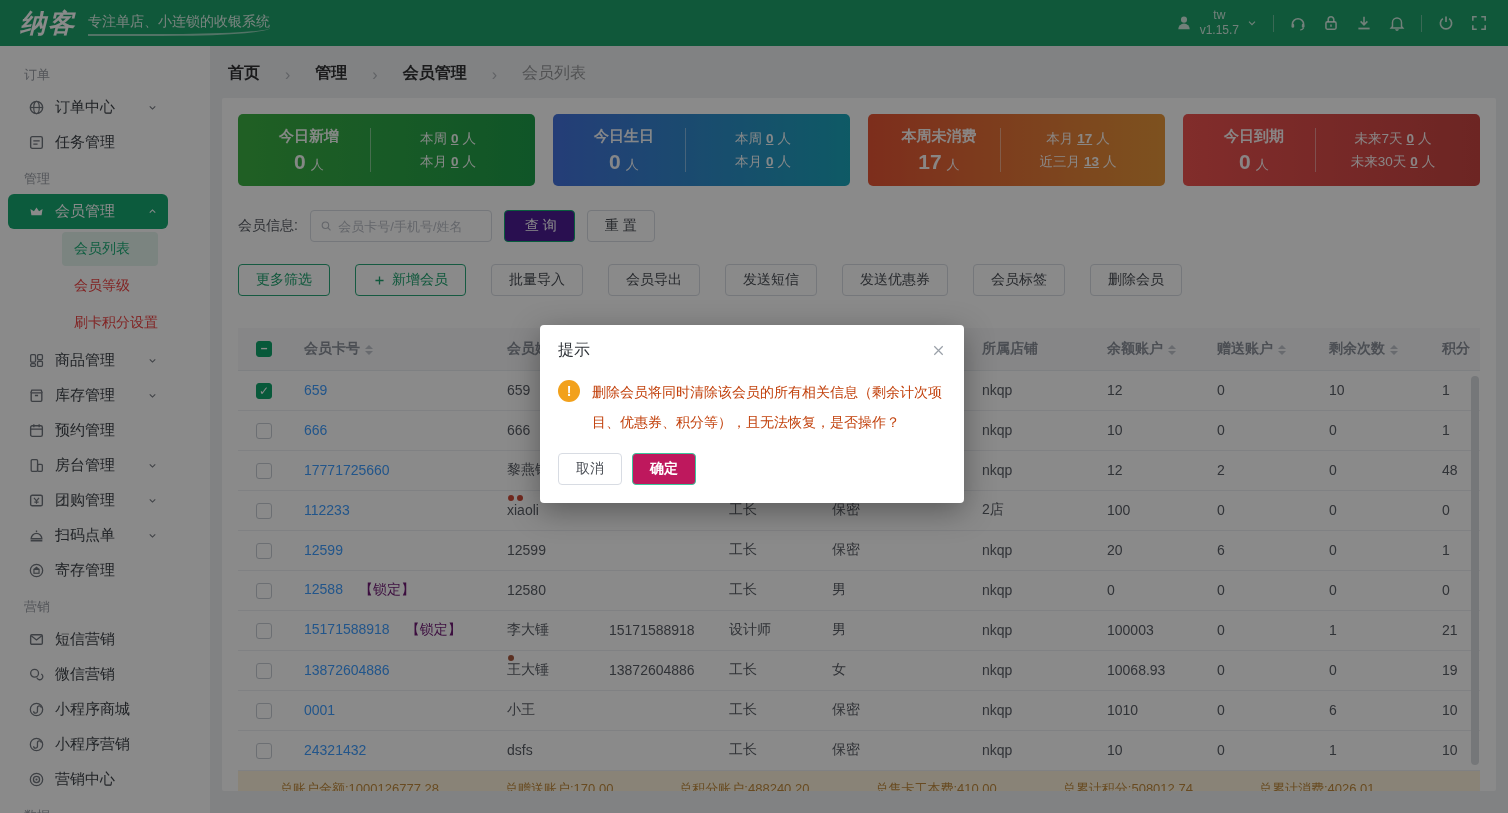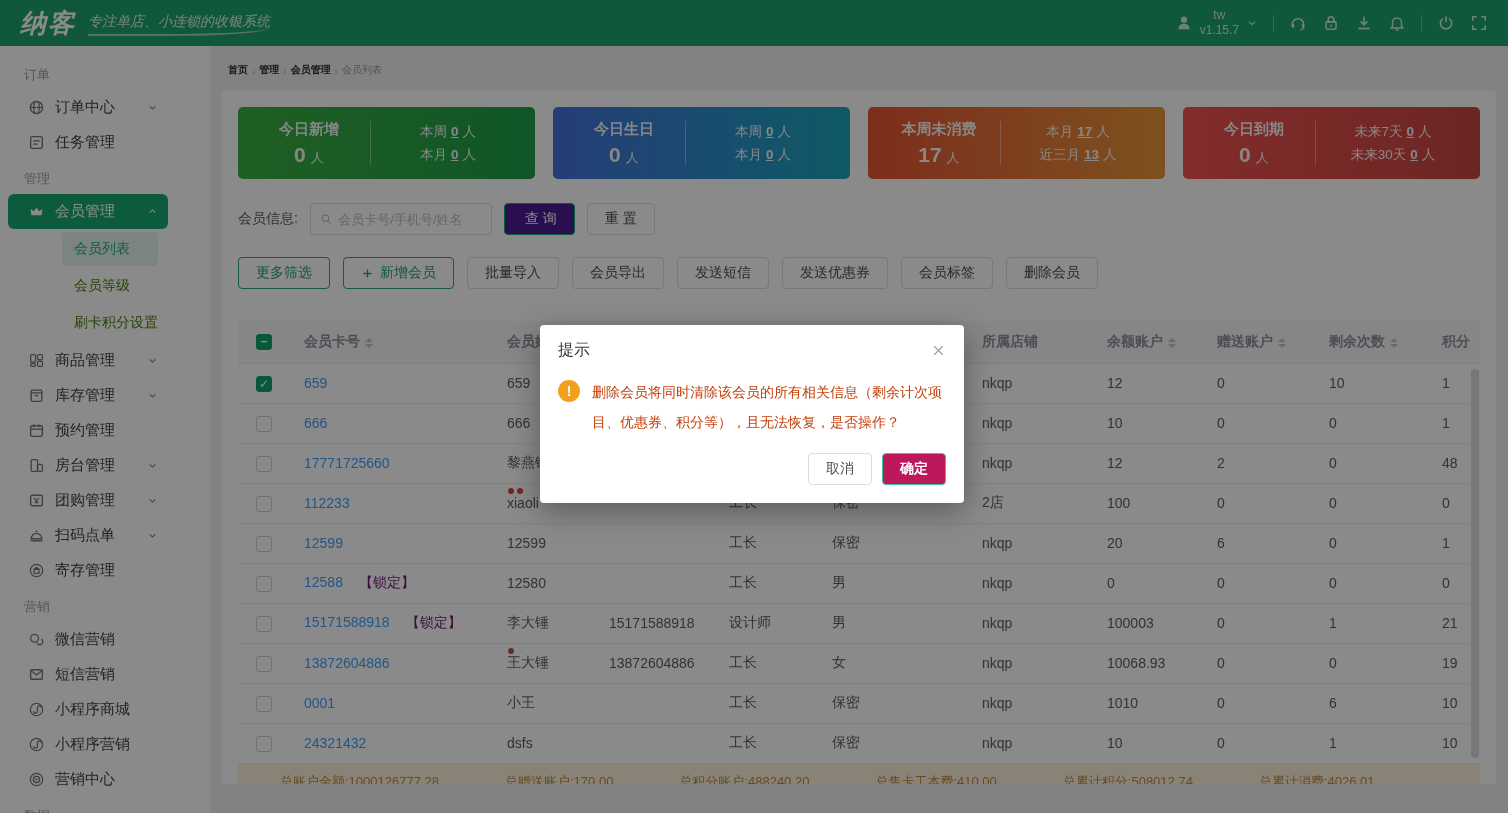--- a/index.html
+++ b/index.html
@@ -5,44 +5,44 @@
   * { margin:0; padding:0; box-sizing:border-box; }
   html,body { width:1508px; height:813px; overflow:hidden; }
   body { font-family:"Liberation Sans","DejaVu Sans",sans-serif; background:#eef0f3; position:relative; }
   .icn { vertical-align:middle; }
 
   
   .topbar { position:absolute; top:0; left:0; width:1508px; height:46px; background:#1ea36b;
             display:flex; align-items:center; justify-content:space-between; padding:0 20px; z-index:10; }
   .brand { display:flex; align-items:flex-end; gap:12px; }
   .logo { color:#fff; font-size:26px; font-weight:bold; font-style:italic; letter-spacing:2px; line-height:1; }
-  .tagline { color:rgba(255,255,255,.85); font-size:14px; font-style:italic; padding-bottom:3px;
+  .tagline { color:rgba(255,255,255,.85); font-size:14px; padding-bottom:3px;
              border-bottom:2px solid rgba(255,255,255,.55); border-radius:0 0 60%/8px 8px; }
   .top-right { display:flex; align-items:center; gap:15px; color:rgba(255,255,255,.8); }
   .userblk { display:flex; align-items:center; gap:7px; }
   .usertxt { display:flex; flex-direction:column; font-size:12px; line-height:1.25; text-align:center; }
   .tb-divider { width:1px; height:17px; background:rgba(255,255,255,.35); display:inline-block; }
   .tb-ic { display:inline-flex; cursor:pointer; }
 
   
   .sidebar { position:absolute; top:46px; left:0; bottom:0; width:210px; background:#fff; overflow:hidden; padding-top:10px; }
   .side-sec { font-size:13px; color:#9a9ea6; padding:10px 0 6px 24px; }
   .side-item { height:35px; display:flex; align-items:center; padding-left:20px; margin:0 42px 0 8px;
                color:#3e4349; font-size:15px; border-radius:6px; cursor:pointer;font-family:Liberation Serif, serif; }
   .side-item .icn { color:#71767e; margin-right:10px; flex:none; }
   .side-item .chev { margin-left:auto; color:#a2a7ae; display:inline-flex; }
   .side-item.active { background:#17a872; color:#fff; }
   .side-item.active .icn, .side-item.active .chev { color:#fff; }
   .sub-item { height:34px; display:flex; align-items:center; margin:3px 52px 3px 62px; padding-left:12px;
-              font-size:14px; color:#4d7c0f; border-radius:4px; cursor:pointer; }
+              font-size:14px; color:#ef4444; border-radius:4px; cursor:pointer; }
   .sub-item.active { background:#e3f4ec; color:#1fae79; }
 
   
   .main { position:absolute; left:210px; top:46px; right:0; bottom:0; }
-  .breadcrumb { padding:17px 18px 14px; font-size:10px; color:#97989a; display:flex; gap:4px; align-items:flex-end; }
+  .breadcrumb { padding:17px 18px 14px; font-size:16px; color:#97989a; display:flex; gap:25px; align-items:flex-end; }
   .breadcrumb .bc-item { color:#303133; font-weight:bold; cursor:pointer; }
   .breadcrumb .bc-item.last { color:#97989a; font-weight:normal; cursor:default; }
   .bc-sep { color:#b3b6bb; }
 
   .panel { margin:0 12px; background:#fff; height:693px; overflow:hidden; padding:16px 16px 0; position:relative; border-radius:2px; }
 
   
   .cards { display:flex; gap:18px; }
   .card { flex:1; height:72px; border-radius:5px; color:rgba(255,255,255,.95); display:flex; align-items:center; padding:0 10px; }
   .card-left { width:44%; text-align:center; }
@@ -56,21 +56,21 @@
   
   .search-row { margin-top:24px; display:flex; align-items:center; gap:12px; font-size:14px; color:#5a5e66; }
   .inputbox { width:182px; height:32px; border:1px solid #d8dce3; border-radius:4px; background:#fff;
               display:flex; align-items:center; padding:0 9px; gap:6px; color:#b9bdc5; }
   .inputbox input { border:none; outline:none; width:100%; font-size:13px; color:#5a5e66; background:transparent; }
   .inputbox input::placeholder { color:#b9bdc5; }
   .btn { height:32px; padding:0 17px; border:1px solid #d8dce3; border-radius:4px; background:#fff;
          color:#4a4e55; font-size:14px; cursor:pointer; font-family:inherit; }
   .btn-green { background:#4c1d95; border-color:#0fad72; color:#fff;padding-left:20px; }
   .btn-outline { border-color:#2aa779; color:#1ea36f; display:inline-flex; align-items:center; gap:6px; }
-  .actions { margin-top:22px; display:flex; gap:13px; }
+  .actions { margin-top:22px; display:flex; gap:25px; }
 
   
   .table-wrap { margin-top:32px; overflow:hidden; position:relative; }
   table { table-layout:fixed; width:1310px; border-collapse:collapse; font-size:14px; }
   thead th { height:42px; background:#f7f8fa; color:#8b909a; font-weight:bold; text-align:left;
              padding-left:14px; border-bottom:1px solid #e9ecf0; }
   tbody td { height:40px; border-bottom:1px solid #eceef2; color:#5a5e66; padding-left:14px; position:relative; }
   td.c, th.c { text-align:center; padding-left:0; }
   .cb { width:16px; height:16px; display:inline-block; border:1px solid #c8cdd4; border-radius:3px;
         background:#fff; vertical-align:middle; cursor:pointer; line-height:14px; font-size:12px; color:#fff; }
@@ -92,21 +92,21 @@
   .overlay { position:absolute; inset:0; background:rgba(0,0,0,.46); z-index:50; }
   .modal { position:absolute; left:540px; top:325px; width:424px; background:#fff; border-radius:4px;
            box-shadow:0 8px 30px rgba(0,0,0,.35); z-index:60; }
   .modal-head { display:flex; justify-content:space-between; align-items:center; padding:15px 18px 4px; }
   .modal-title { font-size:16px; color:#2f3338; }
   .modal-close { color:#9aa0a8; cursor:pointer; font-size:15px; display:inline-flex; }
   .modal-body { display:flex; gap:12px; padding:12px 18px 2px; }
   .warn-ic { flex:none; width:22px; height:22px; border-radius:50%; background:#f2a11c; color:#fff;
              font-weight:bold; font-size:14px; text-align:center; line-height:22px; margin-top:3px; }
   .modal-msg { font-size:14px; color:#c2410c; line-height:30px; }
-  .modal-foot { display:flex; justify-content:flex-end; gap:10px; padding:14px 18px 18px; }
+  .modal-foot { display:flex; gap:10px; padding:14px 18px 18px; }
   .btn-confirm { background:#be185d; border-color:#3cc79c; color:#fff; font-weight:bold; }
 </style>
 </head>
 <body>
 
 <div class="page">
 
   <header class="topbar">
     <div class="brand">
       <span class="logo">纳客</span>
@@ -279,31 +279,31 @@
         <svg class="icn" viewBox="0 0 16 16" width="17" height="17">
           <circle cx="8" cy="8" r="5.8" fill="none" stroke="currentColor" stroke-width="1.2"></circle>
           <rect x="5.6" y="7" width="4.8" height="3.6" fill="none" stroke="currentColor" stroke-width="1.1"></rect>
           <path d="M5.6 7L8 5l2.4 2" fill="none" stroke="currentColor" stroke-width="1.1"></path>
         </svg>
         <span>寄存管理</span>
       </div>
       <div class="side-sec">营销</div>
       <div class="side-item">
         <svg class="icn" viewBox="0 0 16 16" width="17" height="17">
+          <rect x="2.5" y="3.5" width="11" height="9" rx="1.2" fill="none" stroke="currentColor" stroke-width="1.3"></rect>
+          <path d="M3 4.5l5 4 5-4" fill="none" stroke="currentColor" stroke-width="1.2"></path>
+        </svg>
+        <span>短信营销</span>
+      </div>
+      <div class="side-item">
+        <svg class="icn" viewBox="0 0 16 16" width="17" height="17">
           <circle cx="6.2" cy="6.8" r="3.7" fill="none" stroke="currentColor" stroke-width="1.2"></circle>
           <path d="M8.3 10.9a2.9 2.9 0 104.2-3.4" fill="none" stroke="currentColor" stroke-width="1.2"></path>
         </svg>
         <span>微信营销</span>
-      </div>
-      <div class="side-item">
-        <svg class="icn" viewBox="0 0 16 16" width="17" height="17">
-          <rect x="2.5" y="3.5" width="11" height="9" rx="1.2" fill="none" stroke="currentColor" stroke-width="1.3"></rect>
-          <path d="M3 4.5l5 4 5-4" fill="none" stroke="currentColor" stroke-width="1.2"></path>
-        </svg>
-        <span>短信营销</span>
       </div>
       <div class="side-item">
         <svg class="icn" viewBox="0 0 16 16" width="17" height="17">
           <circle cx="8" cy="8" r="5.8" fill="none" stroke="currentColor" stroke-width="1.2"></circle>
           <path d="M5.3 9.7a1.8 1.8 0 103.6 0V6.3a1.8 1.8 0 113.6 0" fill="none" stroke="currentColor" stroke-width="1.2"></path>
         </svg>
         <span>小程序商城</span>
       </div>
       <div class="side-item">
         <svg class="icn" viewBox="0 0 16 16" width="17" height="17">

